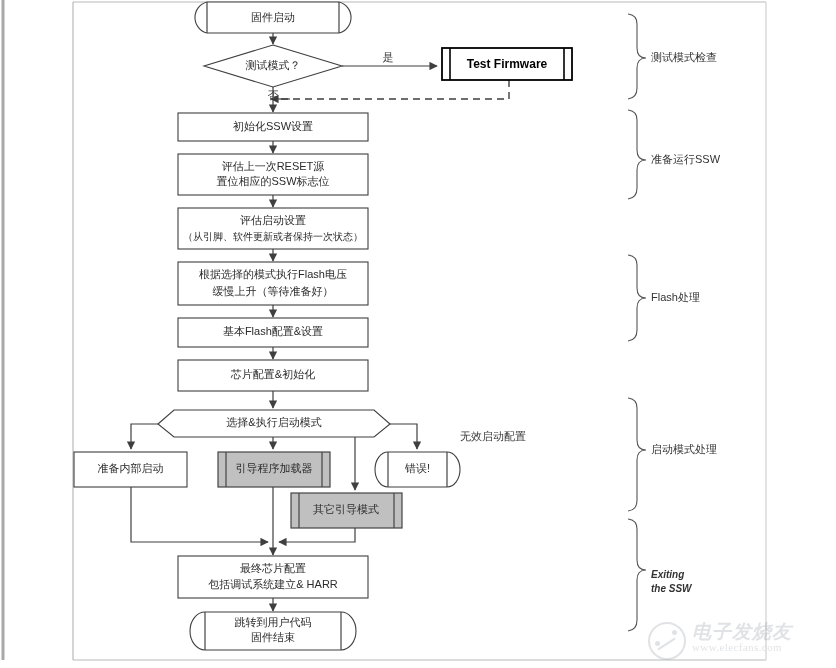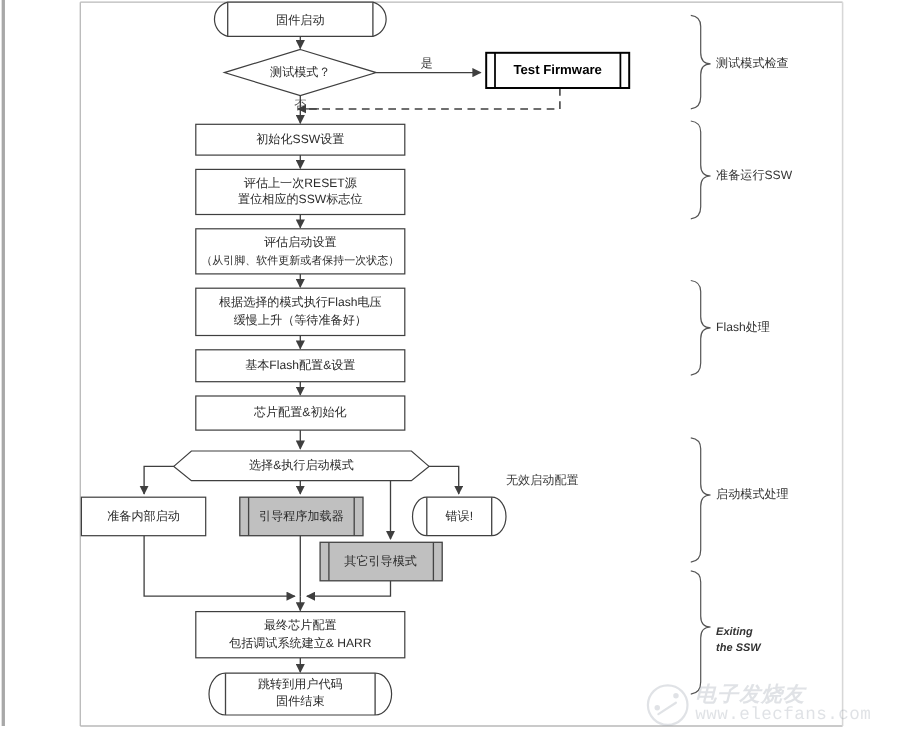--- a/index.html
+++ b/index.html
@@ -110,22 +110,22 @@
   #watermark .wm-text { line-height: 1.05; }
   #watermark .wm-cn {
     font-family: "Liberation Serif", "DejaVu Serif", serif;
     font-size: 19px;
     font-style: italic;
     font-weight: bold;
     color: #9aa3ad;
     letter-spacing: 1px;
   }
   #watermark .wm-url {
-    font-family: Liberation Mono, monospace;
-    font-size: 16px;
+    font-family: Liberation Serif, serif;
+    font-size: 11px;
     color: #9aa3ad;
     letter-spacing: 0.4px;
   }
 </style>
 </head>
 <body>
 
 <div id="canvas">
 
   <svg class="flow" viewBox="0 0 836 668">

